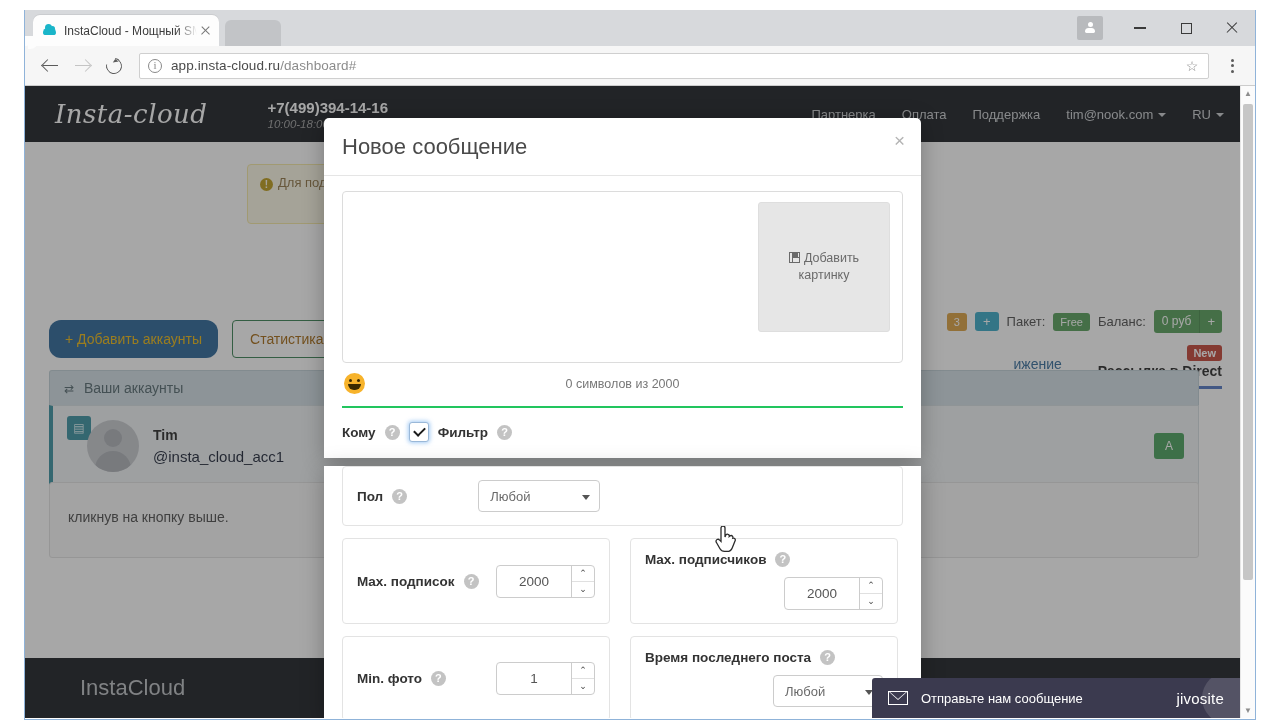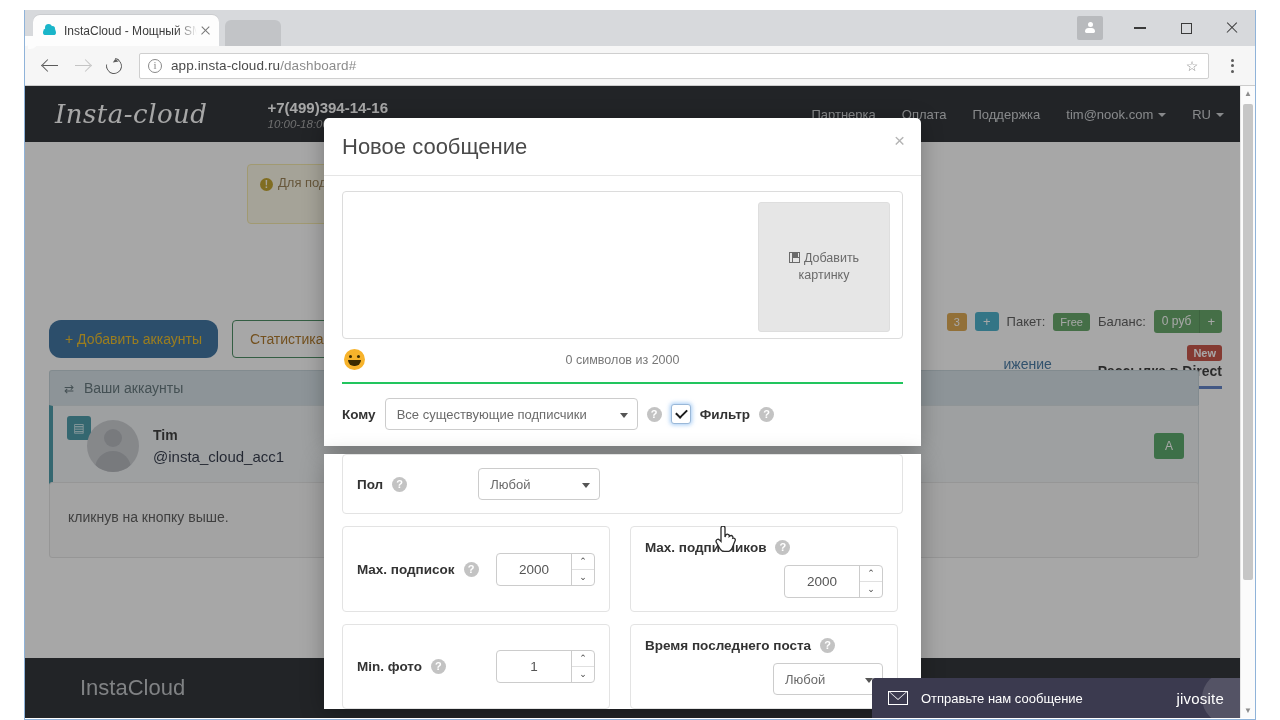--- a/index.html
+++ b/index.html
@@ -383,21 +383,21 @@
     font-size: 13px; color: #444;
   }
   .chip-orange { background: #d99b36; color: #fff; font-size: 11px; padding: 3px 7px; border-radius: 3px; }
   .chip-blue { background: #2fa5c4; color: #fff; font-size: 13px; padding: 2px 8px; border-radius: 3px; }
   .chip-free { background: #4e9a51; color: #fff; font-size: 11px; padding: 3px 7px; border-radius: 3px; }
   .chip-bal { background: #4e9a51; color: #fff; font-size: 12px; padding: 4px 8px; border-radius: 3px 0 0 3px; }
   .chip-plus { background: #4e9a51; color: #fff; font-size: 13px; padding: 4px 7px; border-radius: 0 3px 3px 0; border-left: 1px solid #3f8442; }
 
   .tabs-area {
     position: absolute; right: 18px; top: 214px;
-    display: flex; gap: 46px; align-items: flex-end;
+    display: flex; gap: 36px; align-items: flex-end;
     font-size: 14px;
   }
   .tab-link { color: #2a6496; padding-bottom: 7px; }
   .tab-link.active { color: #1c1c1c; font-weight: bold; border-bottom: 3px solid #4a6fbf; }
   .new-badge {
     position: absolute; right: 0px; top: -18px;
     background: #c0392b; color: #fff;
     font-size: 11px; font-weight: bold;
     padding: 2px 6px; border-radius: 3px;
   }
@@ -447,21 +447,21 @@
   }
   .modal-title { font-size: 22px; color: #4a4a4a; }
   .modal-x {
     position: absolute; right: 16px; top: 13px;
     font-size: 19px; color: #b4b4b4; line-height: 1;
   }
   .modal-body { padding: 15px 18px 0 18px; }
   .compose {
     border: 1px solid #dcdcdc;
     border-radius: 4px;
-    height: 148px;
+    height: 172px;
     position: relative;
     background: #fff;
   }
   .img-drop {
     position: absolute; right: 12px; top: 10px;
     width: 132px; height: 130px;
     background: #e6e6e6;
     border: 1px solid #dedede;
     border-radius: 3px;
     display: flex; align-items: center; justify-content: center;
@@ -822,23 +822,20 @@
               </div>
             </div>
 
             <div class="counter-row">
               <span class="emoji"></span>
               <span class="counter-text">0 символов из 2000</span>
             </div>
 
             <div class="to-row">
               <span class="lbl-strong">Кому</span>
-              <span class="select" style="width:253px">
-                <span>Все существующие подписчики</span>
-              </span>
               <span class="help">?</span>
               <span class="checkbox"></span>
               <span class="lbl-strong">Фильтр</span>
               <span class="help">?</span>
             </div>
           </div>
         </div>
 
         <div class="filters" style="padding:0 18px; background:#fff; box-shadow:0 4px 22px rgba(0,0,0,.28);">
 

